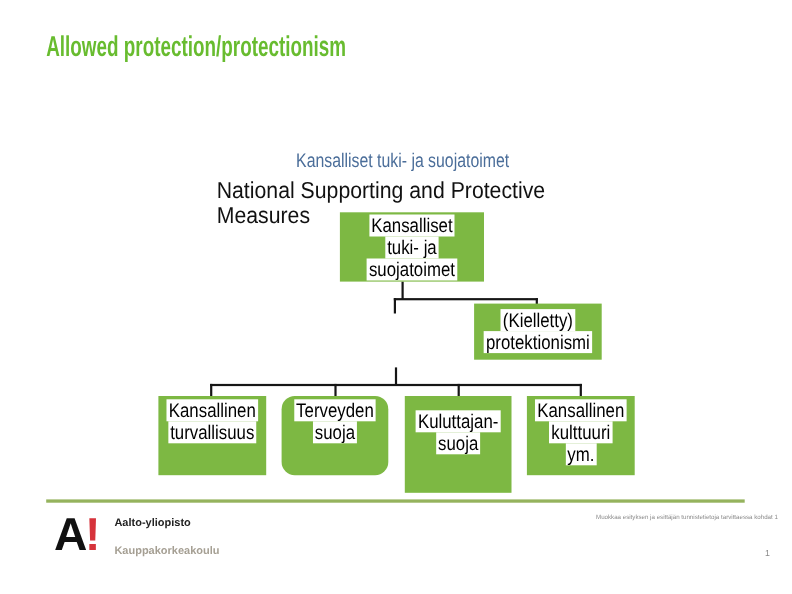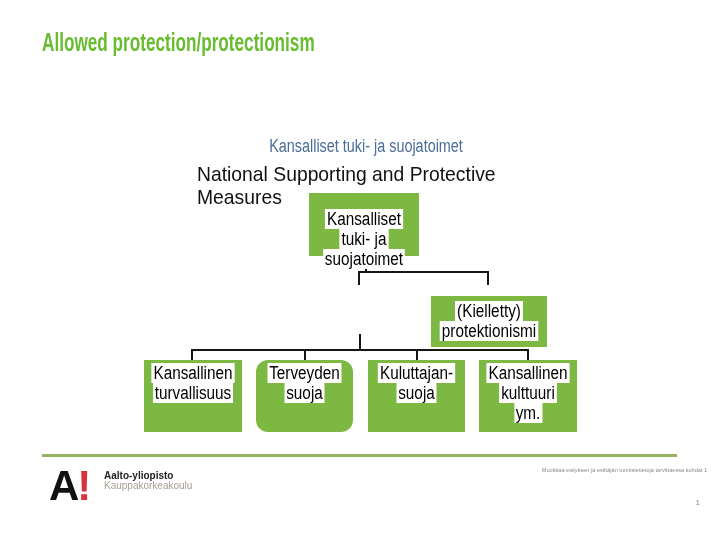--- a/index.html
+++ b/index.html
@@ -36,26 +36,26 @@
   }
 
   .gbox{
     position:absolute;background:var(--box-green);
     text-align:center;color:#000;
   }
   .btxt{transform:scaleX(0.85);transform-origin:50% 0;}
   .bline{line-height:20px;white-space:nowrap;font-size:18px;}
   .hl{background:#fff;padding:0 2px;display:inline-block;line-height:20px;}
 
-  .box-root{left:309px;top:193px;width:110px;height:63px;padding-top:16px;}
+  .box-root{left:309px;top:193px;width:131px;height:63px;padding-top:2px;}
   .box-l2a{left:303px;top:284px;width:116px;height:50px;padding-top:5px;}
-  .box-l2b{left:431px;top:296px;width:116px;height:51px;padding-top:5px;}
+  .box-l2b{left:431px;top:276px;width:116px;height:51px;padding-top:5px;}
   .box-l3a{left:144px;top:360px;width:98px;height:72px;padding-top:3px;}
   .box-l3b{left:256px;top:360px;width:97px;height:72px;padding-top:3px;border-radius:12px;}
-  .box-l3c{left:368px;top:360px;width:97px;height:72px;padding-top:3px;}
+  .box-l3c{left:368px;top:360px;width:97px;height:88px;padding-top:13px;}
   .box-l3d{left:479px;top:360px;width:98px;height:72px;padding-top:3px;}
 
   .conn{position:absolute;background:#161616;}
   .c-v-root{left:365px;top:256px;width:2px;height:16px;}
   .c-h-l2{left:358px;top:271px;width:131px;height:2px;}
   .c-v-l2l{left:358px;top:271px;width:2px;height:14px;}
   .c-v-l2r{left:487px;top:271px;width:2px;height:14px;}
   .c-v-hyv{left:359px;top:334px;width:2px;height:16px;}
   .c-h-l3{left:191px;top:349px;width:338px;height:2px;}
   .c-v-l3a{left:191px;top:349px;width:2px;height:12px;}
@@ -70,21 +70,21 @@
   .logo{
     position:absolute;left:49px;top:465px;
     font-size:42px;font-weight:bold;line-height:1;letter-spacing:-2px;
     color:#111;
   }
   .logo .excl{color:var(--logo-red);}
   .org{
     position:absolute;left:104px;top:471px;font-size:10px;line-height:10px;
   }
   .org .uni{font-weight:bold;color:#222;}
-  .org .school{color:#a59f93;font-weight:normal;}
+  .org .school{color:#a59f93;font-weight:bold;margin-top:16px;}
   .footer-note{
     position:absolute;right:13px;top:467px;font-size:8px;color:var(--muted-gray);
     transform:scale(0.70);transform-origin:100% 0;white-space:nowrap;
   }
   .page-number{
     position:absolute;right:20px;top:498px;font-size:8px;color:var(--muted-gray);
   }
 </style>
 </head>
 <body>

